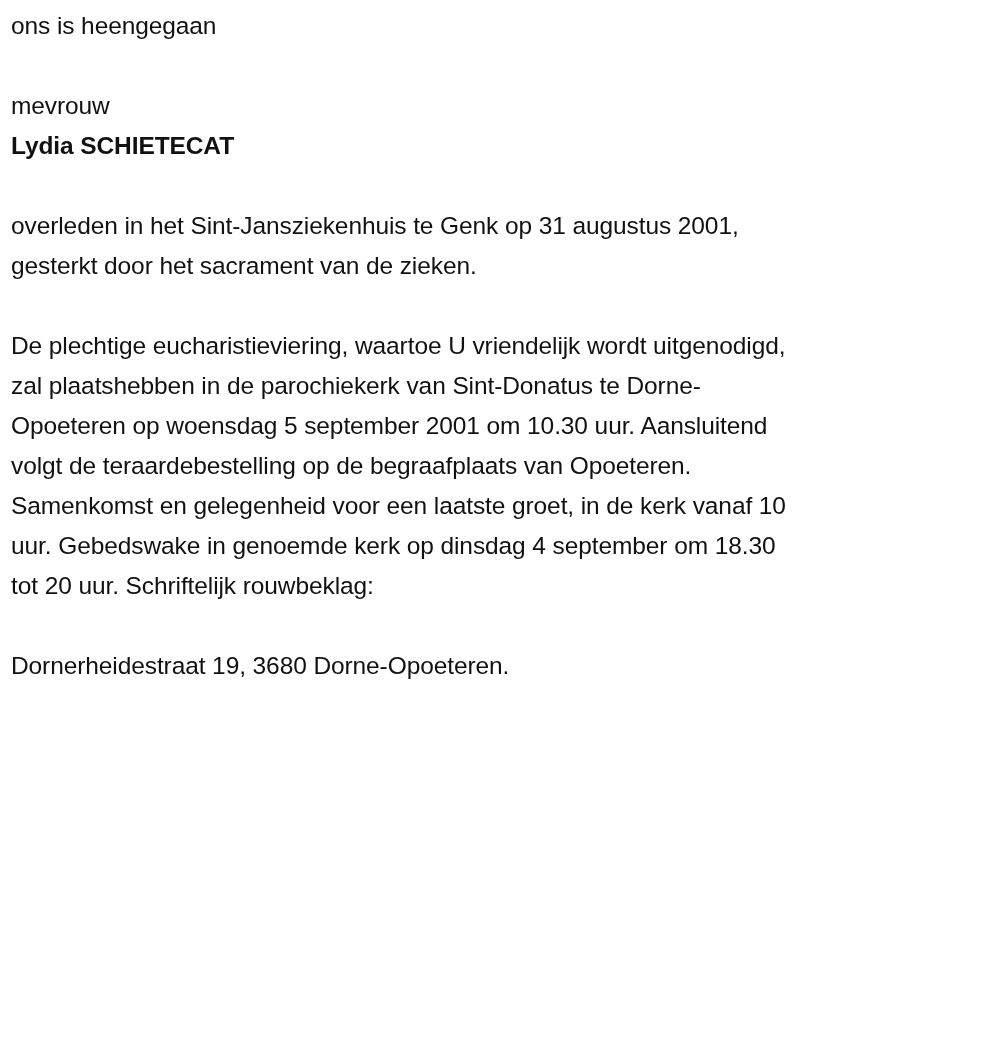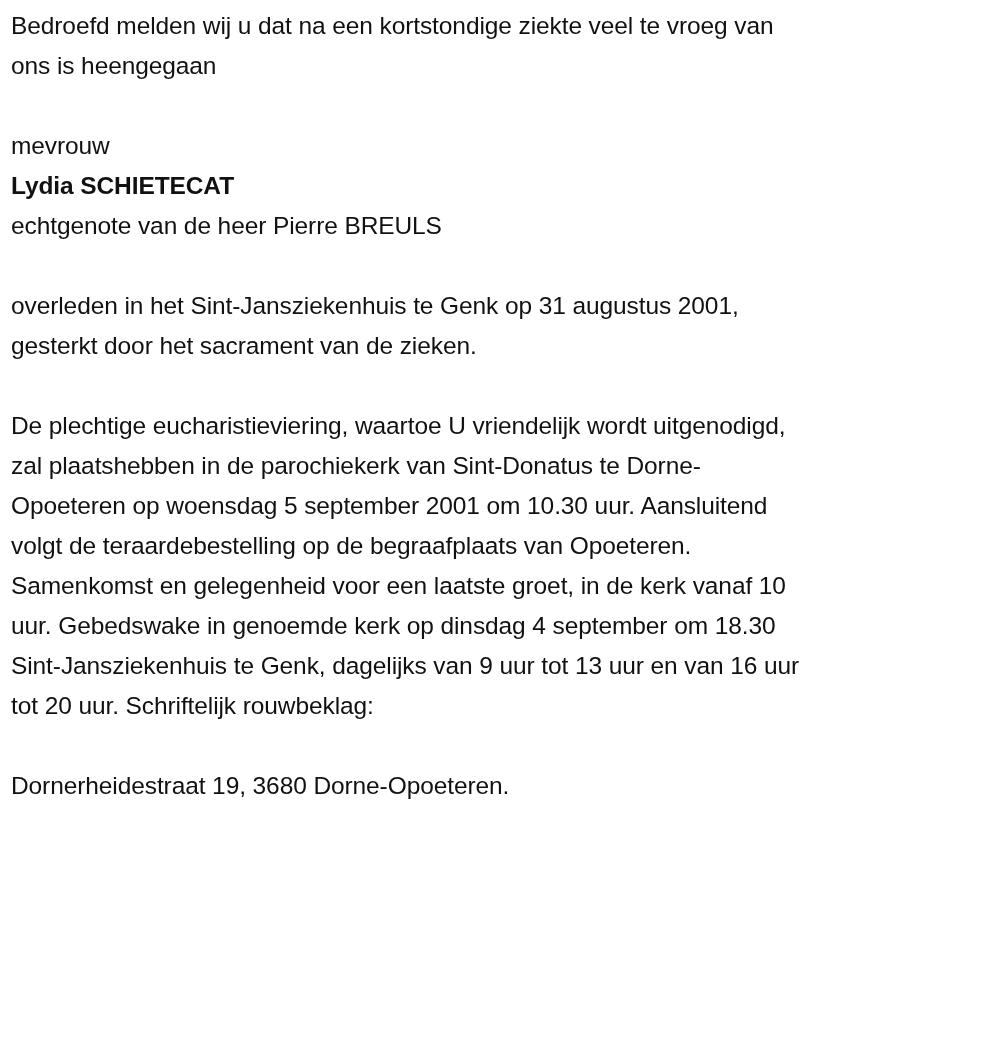--- a/index.html
+++ b/index.html
@@ -25,49 +25,46 @@
     .line { display: block; white-space: nowrap; }
     .gap { height: 40px; }
     .bold { font-weight: bold; }
   </style>
 </head>
 <body>
 
 <div class="doc">
 
   <p class="para">
-    <span class="line">Bedroefd melden wij u dat na een kortstondige ziekte veel te vroeg van</span>
     <span class="line">ons is heengegaan</span>
   </p>
 
   <div class="gap"></div>
 
   <p class="para">
     <span class="line">mevrouw</span>
     <span class="line bold">Lydia SCHIETECAT</span>
-    <span class="line">echtgenote van de heer Pierre BREULS</span>
   </p>
 
   <div class="gap"></div>
 
   <p class="para">
     <span class="line">overleden in het Sint-Jansziekenhuis te Genk op 31 augustus 2001,</span>
     <span class="line">gesterkt door het sacrament van de zieken.</span>
   </p>
 
   <div class="gap"></div>
 
   <p class="para">
     <span class="line">De plechtige eucharistieviering, waartoe U vriendelijk wordt uitgenodigd,</span>
     <span class="line">zal plaatshebben in de parochiekerk van Sint-Donatus te Dorne-</span>
     <span class="line">Opoeteren op woensdag 5 september 2001 om 10.30 uur. Aansluitend</span>
     <span class="line">volgt de teraardebestelling op de begraafplaats van Opoeteren.</span>
     <span class="line">Samenkomst en gelegenheid voor een laatste groet, in de kerk vanaf 10</span>
     <span class="line">uur. Gebedswake in genoemde kerk op dinsdag 4 september om 18.30</span>
-    <span class="line">Sint-Jansziekenhuis te Genk, dagelijks van 9 uur tot 13 uur en van 16 uur</span>
     <span class="line">tot 20 uur. Schriftelijk rouwbeklag:</span>
   </p>
 
   <div class="gap"></div>
 
   <p class="para">
     <span class="line">Dornerheidestraat 19, 3680 Dorne-Opoeteren.</span>
   </p>
 
   <div class="gap"></div>

